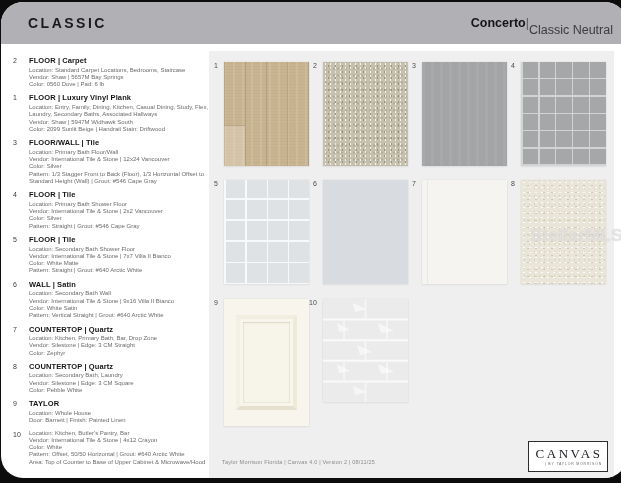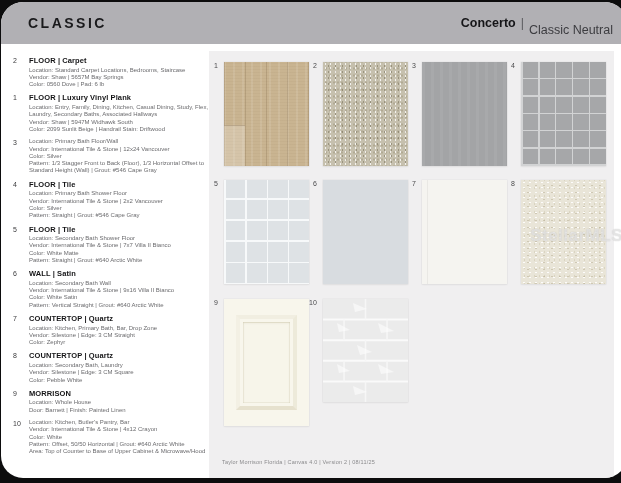--- a/index.html
+++ b/index.html
@@ -15,21 +15,21 @@
   }
   
   .header{
     position:absolute;left:0;top:0;width:100%;height:42px;
     background:#b1b0b4;display:flex;align-items:center;justify-content:space-between;
     box-sizing:border-box;padding:0 14px 0 27px;
   }
   .collection{
     font-size:14px;font-weight:bold;letter-spacing:2.5px;color:#1a1a1c;
   }
-  .scheme{font-size:12.5px;color:#2e2e32;display:flex;align-items:center;gap:5px;}
+  .scheme{font-size:12.5px;color:#2e2e32;display:flex;align-items:center;}
   .scheme .bold{font-weight:bold;color:#151518;}
   .scheme .divider{color:#5c5c60;font-weight:normal;}
   .scheme .rest{color:#3c3c40;margin-top:13px;}
   
   .spec-list{
     position:absolute;left:12px;top:54px;width:198px;
     display:flex;flex-direction:column;gap:5px;
   }
   .spec-item{display:flex;align-items:flex-start;}
   .spec-num{
@@ -171,20 +171,21 @@
         <div class="spec-body">
           <div class="spec-title">FLOOR | Luxury Vinyl Plank</div>
           <div class="spec-detail">Location: Entry, Family, Dining, Kitchen, Casual Dining, Study, Flex, Laundry, Secondary Baths, Associated Hallways</div>
           <div class="spec-detail">Vendor: Shaw | 5947M Widhawk South</div>
           <div class="spec-detail">Color: 2099 Sunlit Beige | Handrail Stain: Driftwood</div>
         </div>
       </div>
       <div class="spec-item">
         <div class="spec-num">3</div>
         <div class="spec-body">
+          <div class="spec-title">FLOOR/WALL | Tile</div>
           <div class="spec-detail">Location: Primary Bath Floor/Wall</div>
           <div class="spec-detail">Vendor: International Tile &amp; Stone | 12x24 Vancouver</div>
           <div class="spec-detail">Color: Silver</div>
           <div class="spec-detail">Pattern: 1/3 Stagger Front to Back (Floor), 1/3 Horizontal Offset to Standard Height (Wall) | Grout: #546 Cape Gray</div>
         </div>
       </div>
       <div class="spec-item">
         <div class="spec-num">4</div>
         <div class="spec-body">
           <div class="spec-title">FLOOR | Tile</div>
@@ -228,21 +229,21 @@
         <div class="spec-body">
           <div class="spec-title">COUNTERTOP | Quartz</div>
           <div class="spec-detail">Location: Secondary Bath, Laundry</div>
           <div class="spec-detail">Vendor: Silestone | Edge: 3 CM Square</div>
           <div class="spec-detail">Color: Pebble White</div>
         </div>
       </div>
       <div class="spec-item">
         <div class="spec-num">9</div>
         <div class="spec-body">
-          <div class="spec-title">MORRISON</div>
+          <div class="spec-title">TAYLOR</div>
           <div class="spec-detail">Location: Whole House</div>
           <div class="spec-detail">Door: Barnett | Finish: Painted Linen</div>
         </div>
       </div>
       <div class="spec-item">
         <div class="spec-num">10</div>
         <div class="spec-body">
           <div class="spec-detail">Location: Kitchen, Butler's Pantry, Bar</div>
           <div class="spec-detail">Vendor: International Tile &amp; Stone | 4x12 Crayon</div>
           <div class="spec-detail">Color: White</div>
@@ -320,17 +321,21 @@
           <path d="M34 46 l15 7 -12 3 z"></path>
           <path d="M14 65 l13 7 -11 2 z"></path>
           <path d="M55 65 l16 8 -13 2 z"></path>
           <path d="M30 87 l14 6 -12 3 z"></path>
         </g>
       </svg>
     </div>
 
     <div class="footer-info">Taylor Morrison Florida | Canvas 4.0 | Version 2 | 08/11/25</div>
 
+    <div class="canvas-logo">
+      <div class="canvas-word">CANVAS</div>
+      <div class="canvas-tagline">| BY TAYLOR MORRISON</div>
+    </div>
 
   </div>
 </div>
 
 <div class="watermark">StellarMLS</div>
 
 </body></html>

